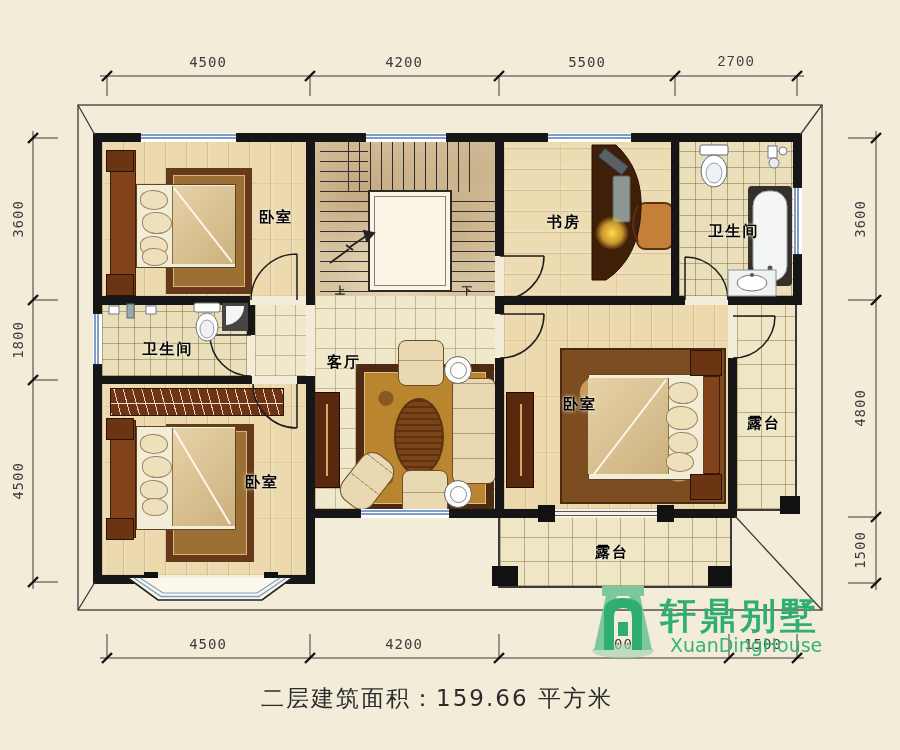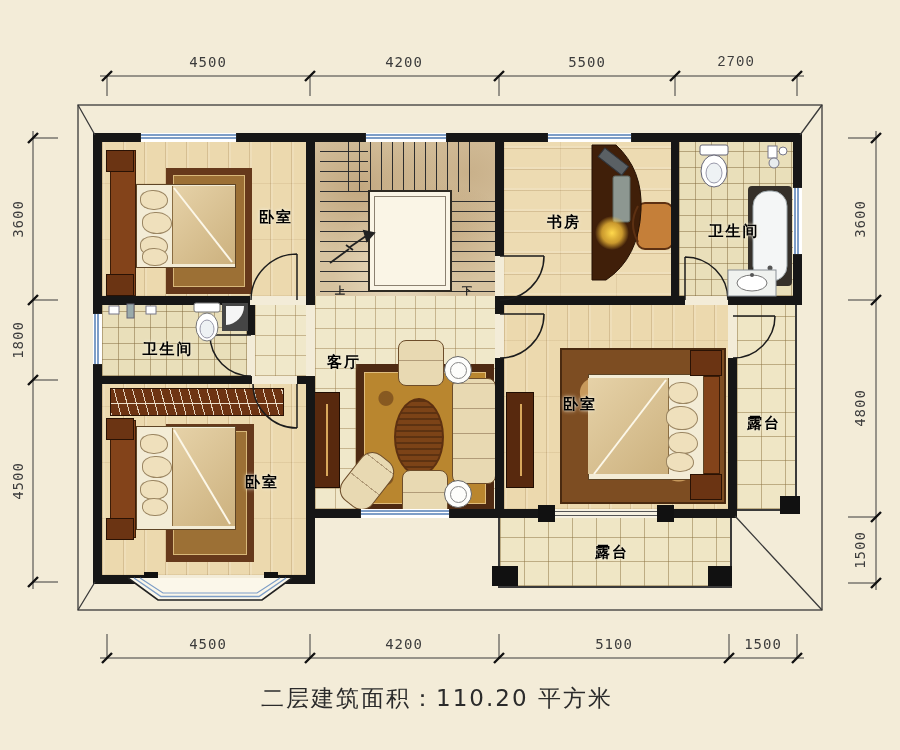--- a/index.html
+++ b/index.html
@@ -300,16 +300,28 @@
   <span class="dim" style="left:404px;top:644px;">4200</span>
   <span class="dim" style="left:614px;top:644px;">5100</span>
   <span class="dim" style="left:763px;top:644px;">1500</span>
   <span class="dim vert" style="left:18px;top:219px;">3600</span>
   <span class="dim vert" style="left:18px;top:340px;">1800</span>
   <span class="dim vert" style="left:18px;top:481px;">4500</span>
   <span class="dim vert" style="left:860px;top:219px;">3600</span>
   <span class="dim vert" style="left:860px;top:408px;">4800</span>
   <span class="dim vert" style="left:860px;top:550px;">1500</span>
 
-  <div id="footer-text">二层建筑面积：110.20 平方米</div>
-
+  <div id="footer-text">二层建筑面积：159.66 平方米</div>
+
+  <div id="logo">
+    <svg width="70" height="82" viewBox="0 0 70 82">
+      <ellipse cx="35" cy="73" rx="31" ry="7" fill="#9fd4b4" opacity="0.65"></ellipse>
+      <polygon points="6,72 20,8 30,8 22,72" fill="#7dc79c"></polygon>
+      <polygon points="64,72 50,8 40,8 48,72" fill="#7dc79c"></polygon>
+      <rect x="14" y="8" width="42" height="10" fill="#7dc79c"></rect>
+      <path d="M16,72 L16,34 Q16,20 35,20 Q54,20 54,34 L54,72 L44,72 L44,38 Q44,30 35,30 Q26,30 26,38 L26,72 Z" fill="#2fae74"></path>
+      <rect x="30" y="44" width="10" height="14" fill="#2fae74"></rect>
+    </svg>
+    <span id="logo-cn">轩鼎别墅</span>
+    <span id="logo-en">XuanDingHouse</span>
+  </div>
 
 </div>
 
 </body></html>

